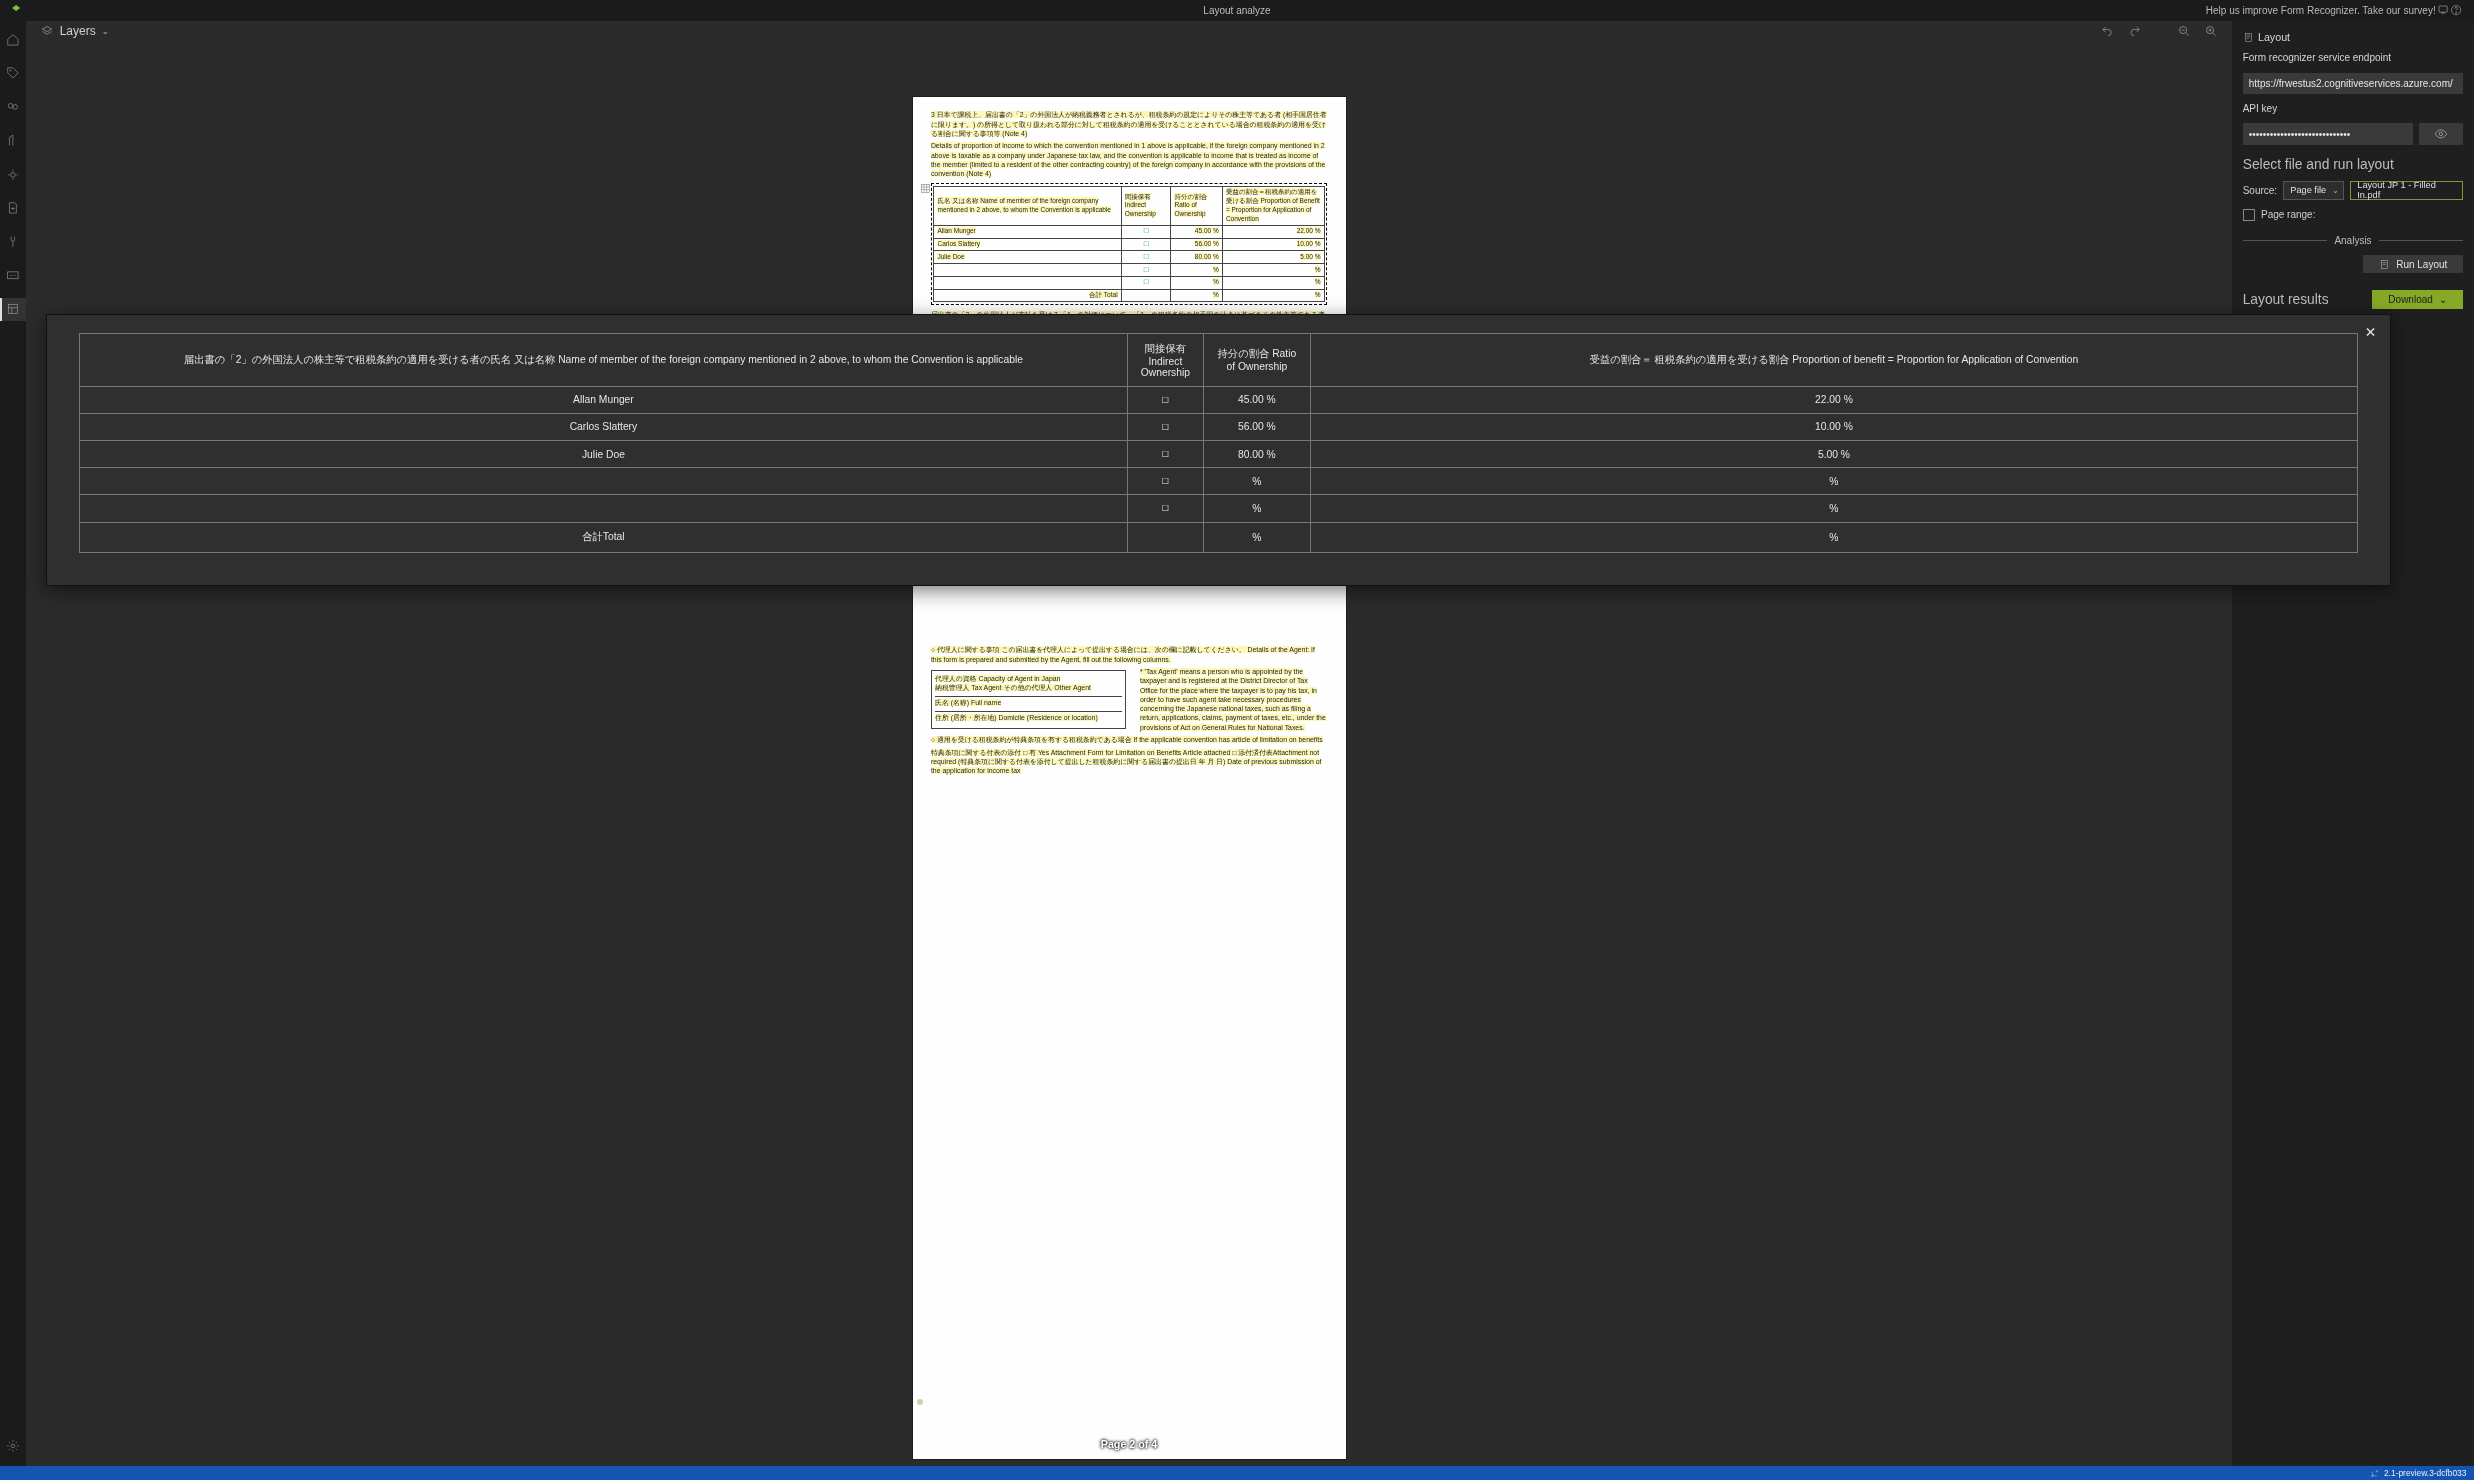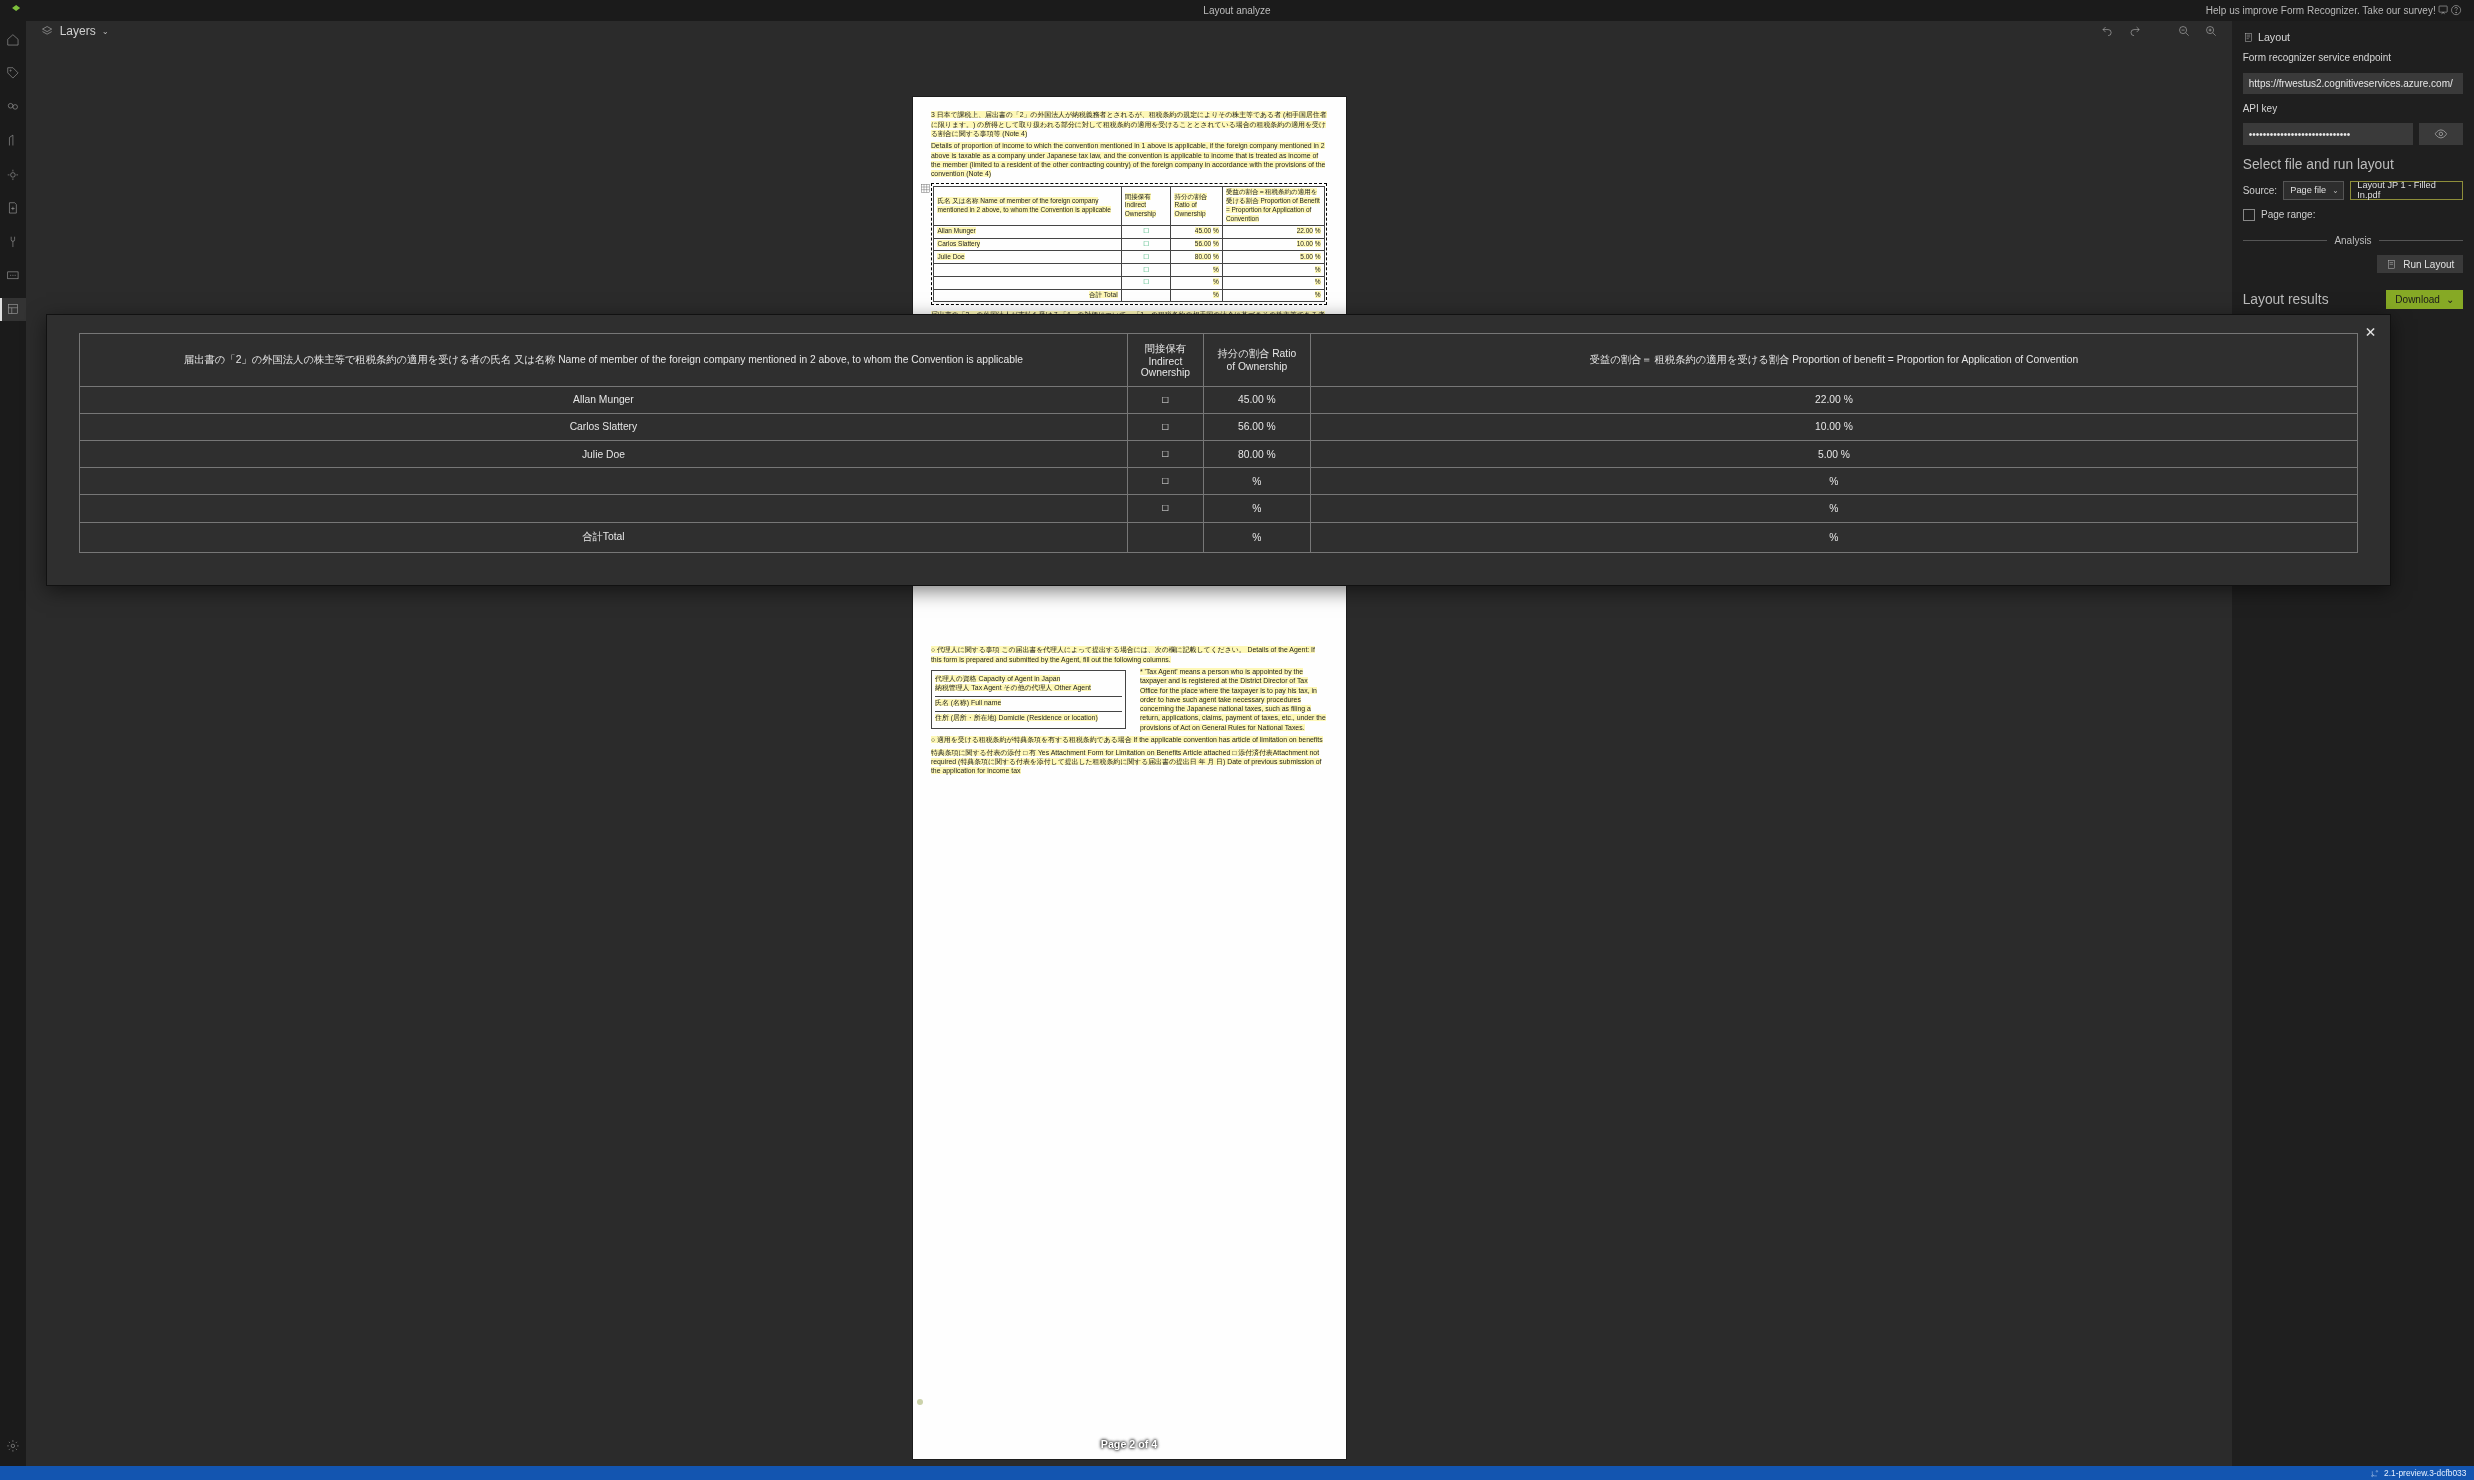--- a/index.html
+++ b/index.html
@@ -67,21 +67,21 @@
   .rp-row { display:flex; gap:6.1px; align-items:center; }
   .rp-eye { width:44px; height:21.4px; background:#3a3a3a; display:flex; align-items:center; justify-content:center; cursor:pointer;}
   .rp-section-title { font-size:13.8px; color:#bdbdbd; margin-top:3.1px; }
   .rp-inline-label { color:#cfcfcf; }
   .rp-select { height:18.4px; background:#2d2d2d; border:0.8px solid #555; color:#e0e0e0; padding:0 17px 0 6.1px; font-size:9.2px; position:relative; display:inline-flex; align-items:center; cursor:pointer;}
   .rp-select .chev-down { position:absolute; right:4.6px; font-size:7.6px; color:#bbb;}
   .rp-file { height:18.4px; border:0.8px solid #8e8e3a; color:#e0e0e0; padding:0 6.1px; font-size:9.2px; display:inline-flex; align-items:center; flex:1;}
   .rp-check { width:12.2px; height:12.2px; border:0.8px solid #888; display:inline-block;}
   .rp-divider-row { display:flex; align-items:center; gap:7.6px; color:#bdbdbd; margin-top:4.6px;}
   .rp-divider-row .line { flex:1; height:0.8px; background:#555;}
-  .rp-button { height:18.4px; background:#3a3a3a; color:#e0e0e0; border:none; padding:0 9px; display:inline-flex; align-items:center; gap:6.1px; cursor:pointer; font-size:10px;}
+  .rp-button { height:18.4px; background:#3a3a3a; color:#e0e0e0; border:none; padding:0 16px; display:inline-flex; align-items:center; gap:6.1px; cursor:pointer; font-size:10px;}
   .rp-button.primary { background:#86a925; color:#1b1b1b; font-weight:500;}
   .rp-right { display:flex; justify-content:flex-end; }
   .rp-results-row { display:flex; align-items:center; justify-content:space-between; margin-top:7.6px;}
   .rp-results-row .lbl { font-size:13.8px; color:#bdbdbd; }
 
   
   .statusbar { height:13.8px; background:#1355b0; display:flex; align-items:center; justify-content:flex-end; padding:0 7.6px; font-size:8.4px; color:#e6f0ff; gap:4.6px;}
   .statusbar svg { stroke:#e6f0ff; fill:none;}
 
   

